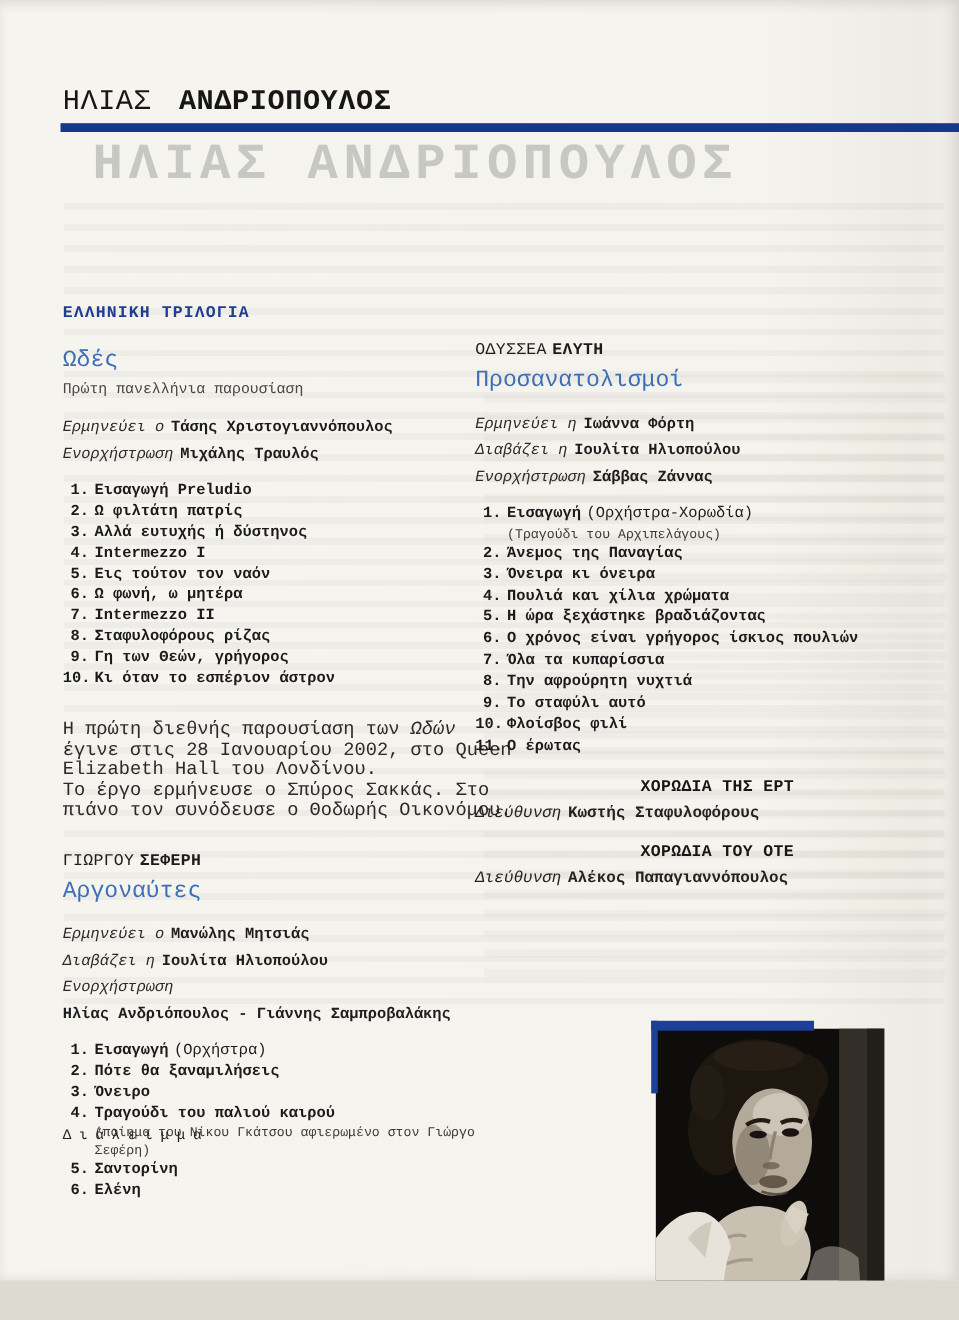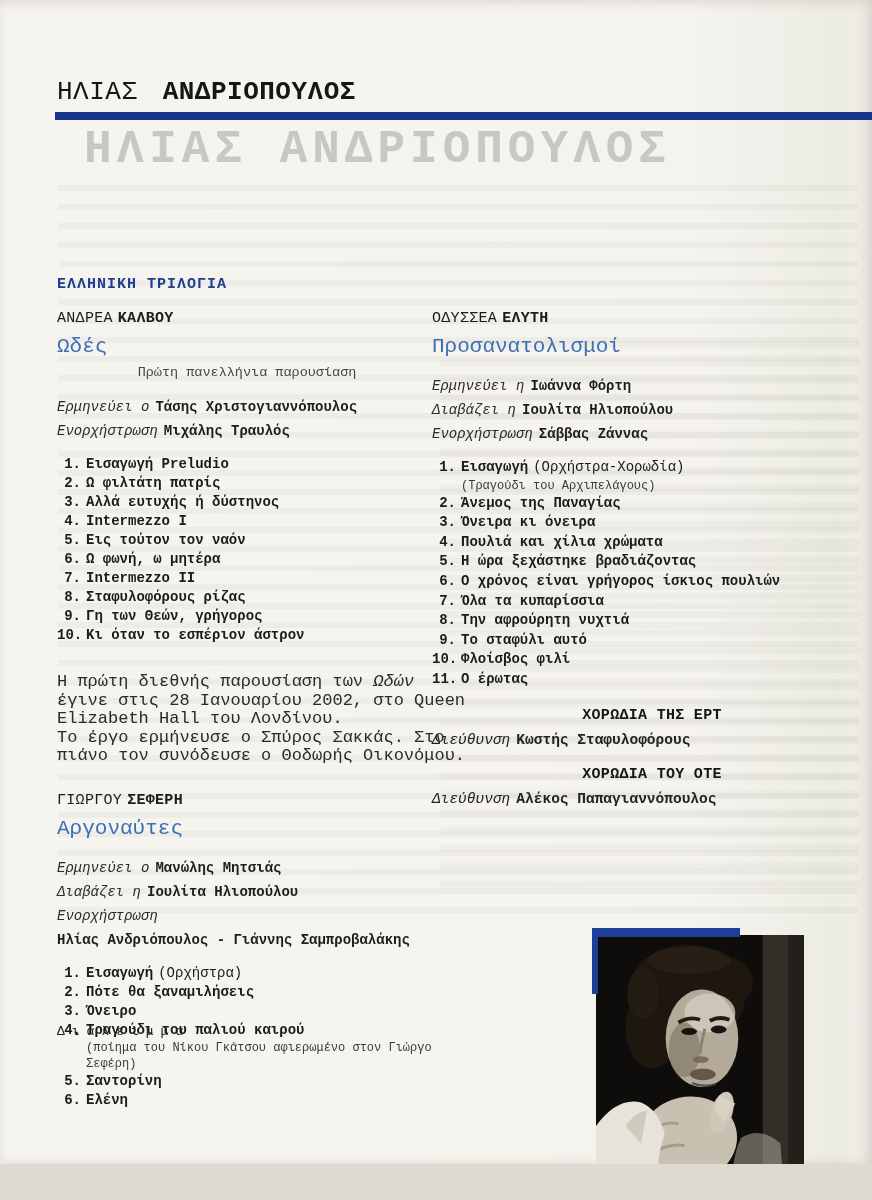--- a/index.html
+++ b/index.html
@@ -33,21 +33,21 @@
   }
 
   .section-heading { position:absolute; left:57px; top:276px; font-size:15px; font-weight:700; color:#1f3e90; letter-spacing:1px; }
 
   .col-left  { position:absolute; left:57px;  top:310px; width:380px; }
   .col-right { position:absolute; left:432px; top:310px; width:440px; }
 
   .author { font-size:15px; line-height:18px; letter-spacing:0.3px; color:#1c1c1c; }
   .author .a-last { font-weight:700; margin-left:5px; }
   .work-title { font-size:21px; line-height:24px; color:#3d6fb7; margin-top:7px; }
-  .subtitle { font-size:13.5px; color:#454545; margin-top:6px;text-align:center; }
+  .subtitle { font-size:13.5px; color:#454545; margin-top:6px; }
 
   .credits { margin-top:15px; }
   .credit { font-size:14px; line-height:24px; color:#1d1d1d; }
   .cp { font-style:italic; color:#2a2a2a; }
   .cn { font-weight:700; margin-left:6px; }
   .credit.stacked .cp, .credit.stacked .cn { display:block; margin-left:0; }
 
   .tracklist { margin-top:12px; }
   .track { display:flex; align-items:baseline; font-size:14px; font-weight:700; line-height:19px; color:#1b1b1b; }
   .col-right .track { line-height:19.6px; }
@@ -88,23 +88,20 @@
     <span class="t-last">ΑΝΔΡΙΟΠΟΥΛΟΣ</span>
   </div>
   <div class="blue-rule"></div>
   <div class="watermark">ΗΛΙΑΣ ΑΝΔΡΙΟΠΟΥΛΟΣ</div>
 
   <div class="section-heading">ΕΛΛΗΝΙΚΗ ΤΡΙΛΟΓΙΑ</div>
 
   <div class="col-left">
 
     <div class="work">
-      <div class="author">
-        <span>ΑΝΔΡΕΑ</span><span class="a-last">ΚΑΛΒΟΥ</span>
-      </div>
       <div class="work-title">Ωδές</div>
       <div class="subtitle">Πρώτη πανελλήνια παρουσίαση</div>
       <div class="credits">
         <div class="credit">
           <span class="cp">Ερμηνεύει ο</span><span class="cn">Τάσης Χριστογιαννόπουλος</span>
         </div>
         <div class="credit">
           <span class="cp">Ενορχήστρωση</span><span class="cn">Μιχάλης Τραυλός</span>
         </div>
       </div>

